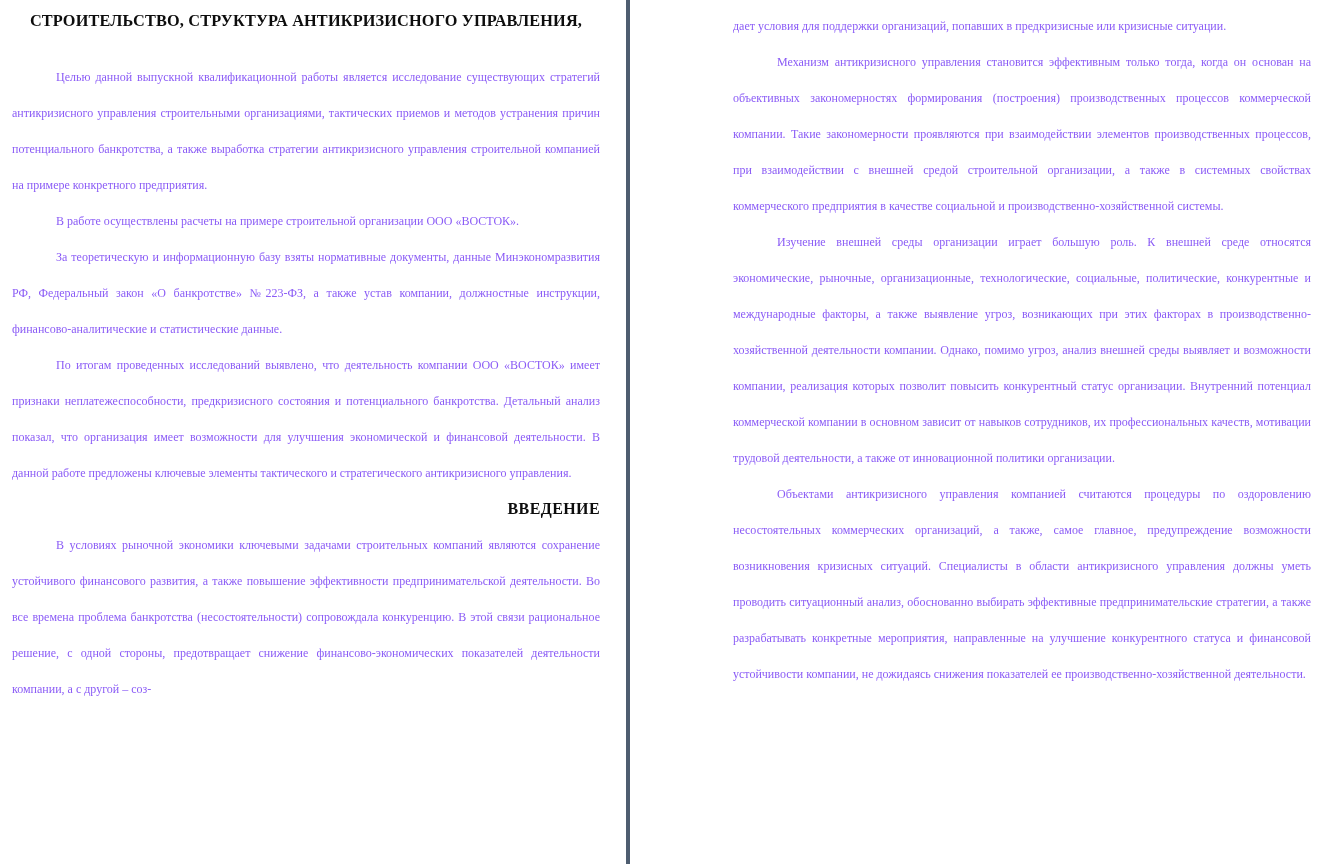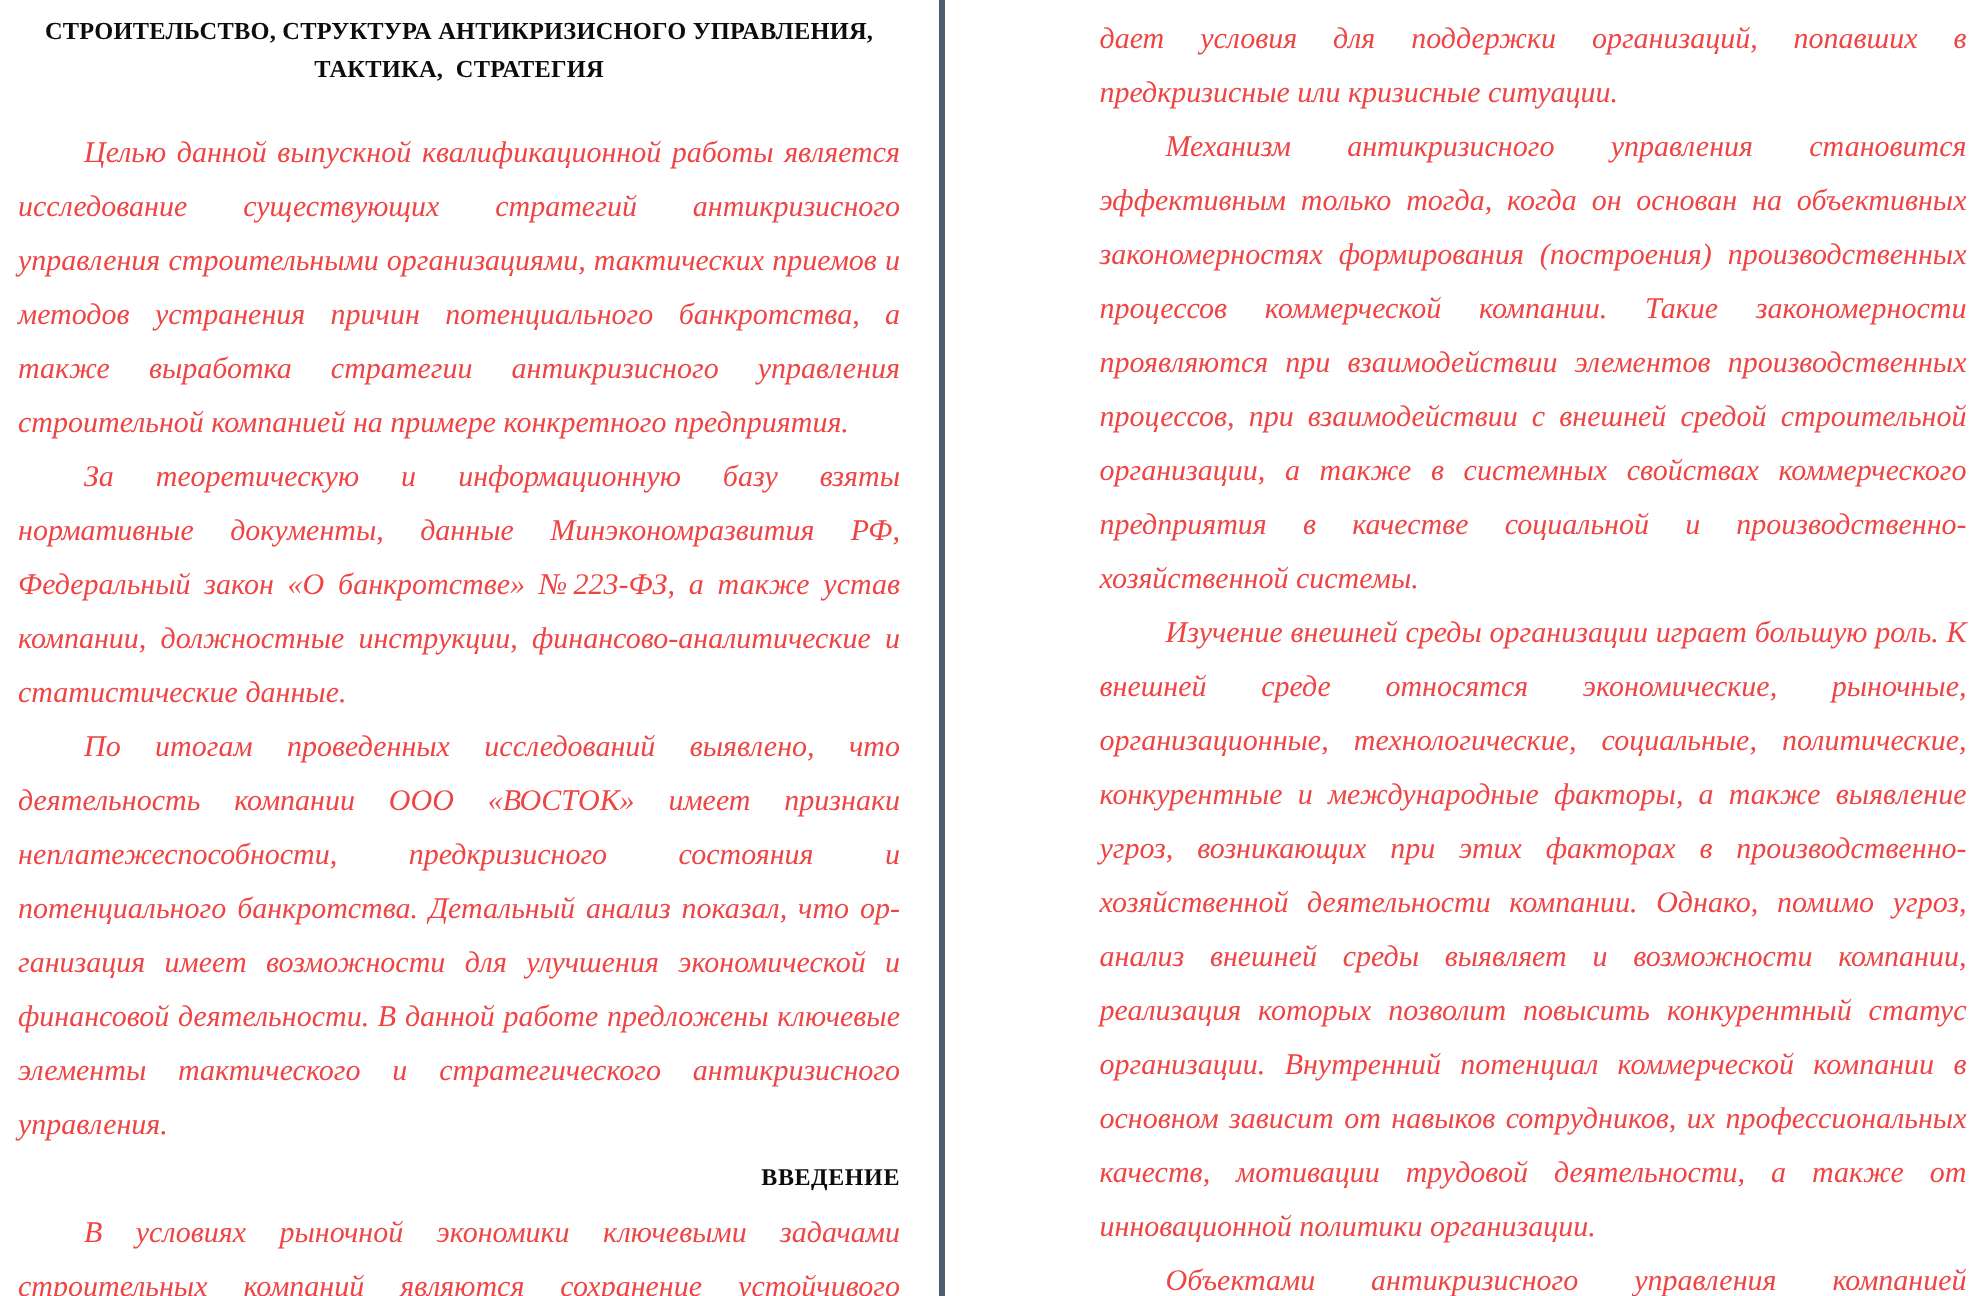--- a/index.html
+++ b/index.html
@@ -68,28 +68,27 @@
     font-size: 16px;
     font-weight: bold;
     line-height: 36px;
     text-align: right;
     letter-spacing: 0.4px;
     color: #0d0d0d;
   }
 
   p.para {
     margin: 0;
-    font-size: 20px;
+    font-size: 12px;
     line-height: 36px;
     text-align: justify;
     text-justify: inter-word;
     text-indent: 44px;
     hyphens: manual;
-    color: #ef4444;
-    font-style: italic;
+    color: #8b5cf6;
   }
 
   p.para.no-indent {
     text-indent: 0;
   }
 
   
   .title-spacer {
     height: 22px;
   }
@@ -98,26 +97,26 @@
 <body>
 
 <div class="page">
 
   <div class="column-divider"></div>
 
   <div class="column column-left">
 
     <h1 class="doc-title">
       <span class="title-line">СТРОИТЕЛЬСТВО, СТРУКТУРА АНТИКРИЗИСНОГО УПРАВЛЕНИЯ,</span>
-      <span class="title-line">ТАКТИКА,  СТРАТЕГИЯ</span>
     </h1>
 
     <div class="title-spacer"></div>
 
     <p class="para">Целью данной выпускной квалификационной работы является исследо­вание существующих стратегий антикризисного управления строительными организациями, тактических приемов и методов устранения причин потенци­ального банкротства, а также выработка стратегии антикризисного управления строительной компанией на примере конкретного предприятия.</p>
+    <p class="para">В работе осуществлены расчеты на примере строительной организации ООО «ВОСТОК».</p>
     <p class="para">За теоретическую и информационную базу взяты нормативные докумен­ты, данные Минэкономразвития РФ, Федеральный закон «О банкротстве» №223-ФЗ, а также устав компании, должностные инструкции, финансово-аналитические и статистические данные.</p>
     <p class="para">По итогам проведенных исследований выявлено, что деятельность ком­пании ООО «ВОСТОК» имеет признаки неплатежеспособности, предкризисно­го состояния и потенциального банкротства. Детальный анализ показал, что ор­ганизация имеет возможности для улучшения экономической и финансовой деятельности. В данной работе предложены ключевые элементы тактического и стратегического антикризисного управления.</p>
 
     <h2 class="section-heading">ВВЕДЕНИЕ</h2>
 
     <p class="para">В условиях рыночной экономики ключевыми задачами строительных компаний являются сохранение устойчивого финансового развития, а также по­вышение эффективности предпринимательской деятельности. Во все времена проблема банкротства (несостоятельности) сопровождала конкуренцию. В этой связи рациональное решение, с одной стороны, предотвращает снижение фи­нансово-экономических показателей деятельности компании, а с другой – соз-</p>
 
   </div>
 
   <div class="column column-right">

